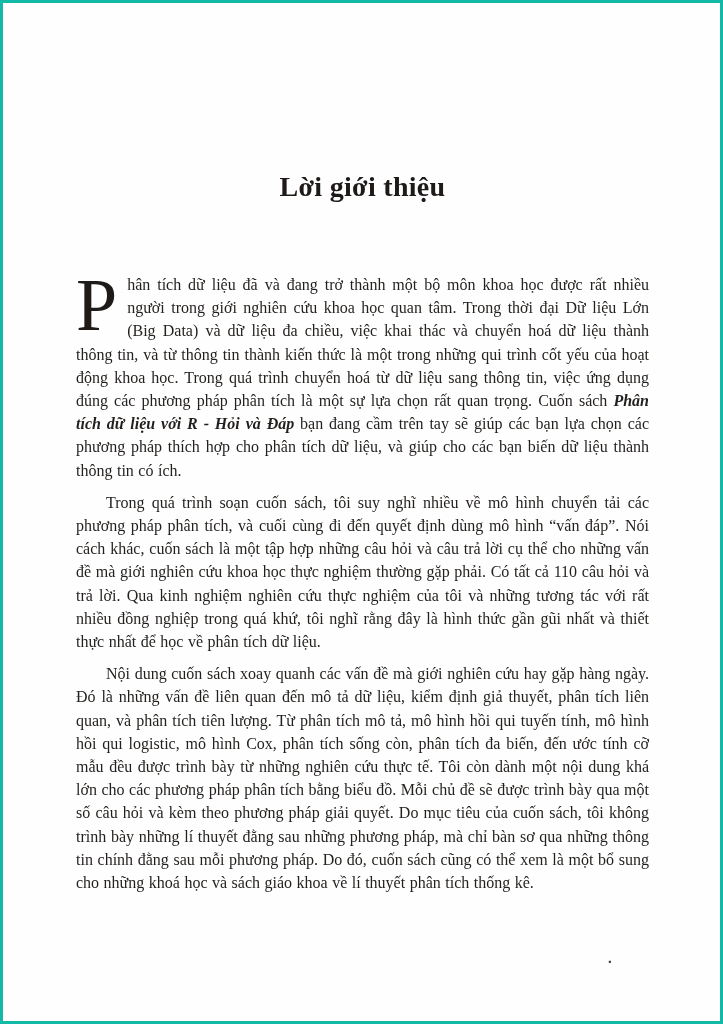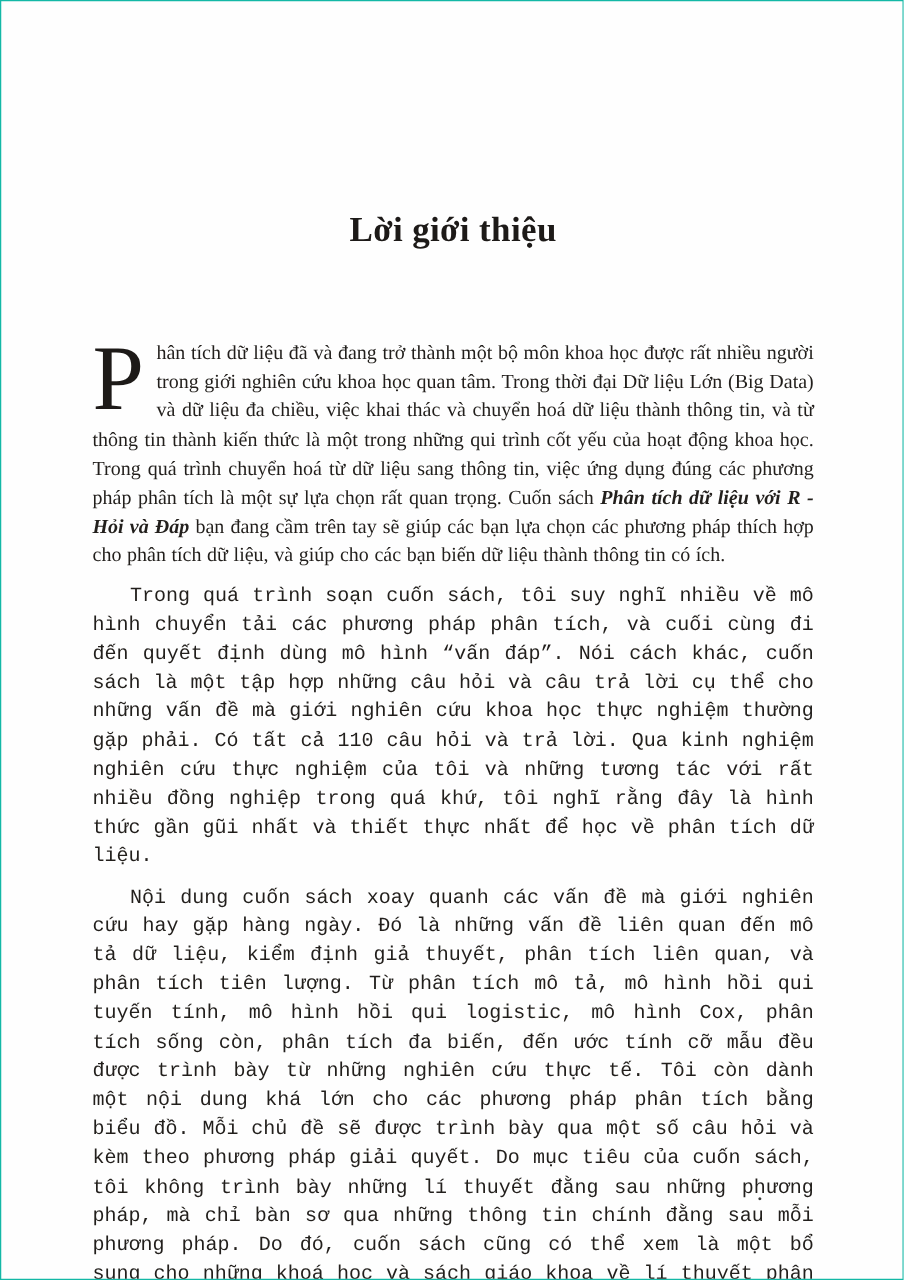--- a/index.html
+++ b/index.html
@@ -1,21 +1,21 @@
 <!DOCTYPE html>
 <html lang="vi"><head>
 <meta charset="utf-8">
 <style>
   * { margin: 0; padding: 0; box-sizing: border-box; }
   html, body { background: #ffffff; }
   .page {
     width: 723px;
     height: 1024px;
     background: #fefefe;
-    border: 1px solid #14b8a6;
+    border: 3px solid #14b8a6;
     position: relative;
     overflow: hidden;
     font-family: "Liberation Serif", serif;
     color: #221f1c;
   }
   .content {
     position: absolute;
     left: 73px;
     right: 71px;
     top: 168px;
@@ -28,21 +28,21 @@
     margin-bottom: 70px;
     color: #1d1a18;
   }
   p.para {
     font-size: 16px;
     line-height: 23.2px;
     text-align: justify;
     margin-bottom: 9px;
     word-spacing: 0.5px;
   }
-  p.indent { text-indent: 30px; font-family: Liberation Mono, monospace; }
+  p.indent { text-indent: 30px; }
   .dropcap {
     float: left;
     font-size: 74px;
     line-height: 59px;
     padding: 3px 10px 0 0;
     color: #1d1a18;
   }
   .bi { font-weight: 700; font-style: italic; }
   .stray {
     position: absolute;

